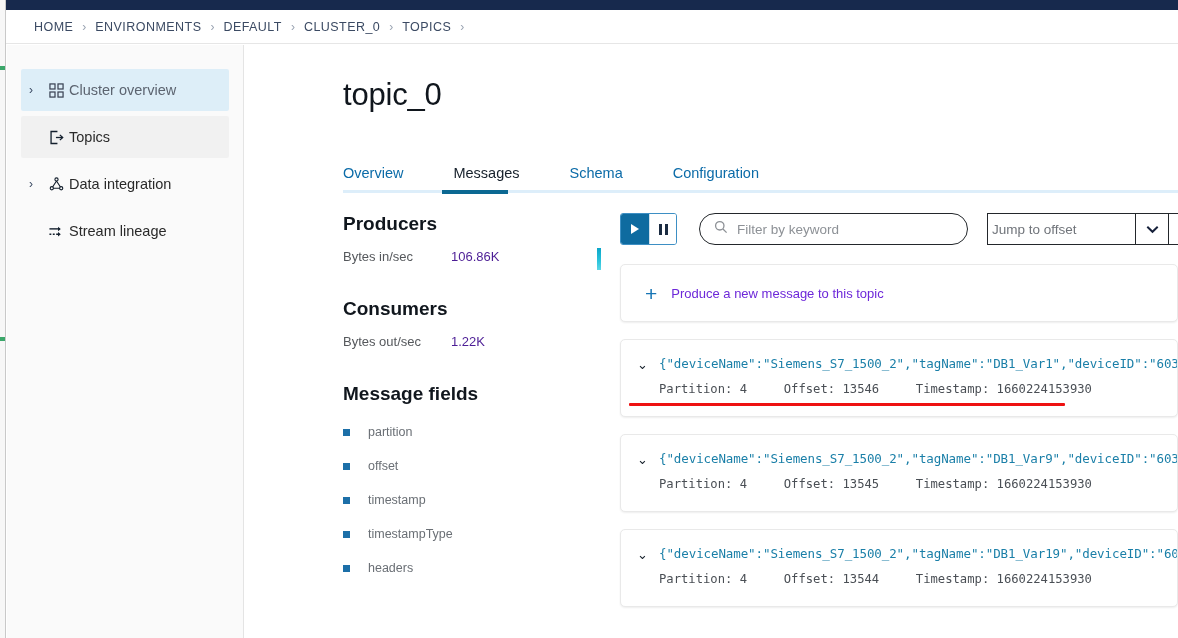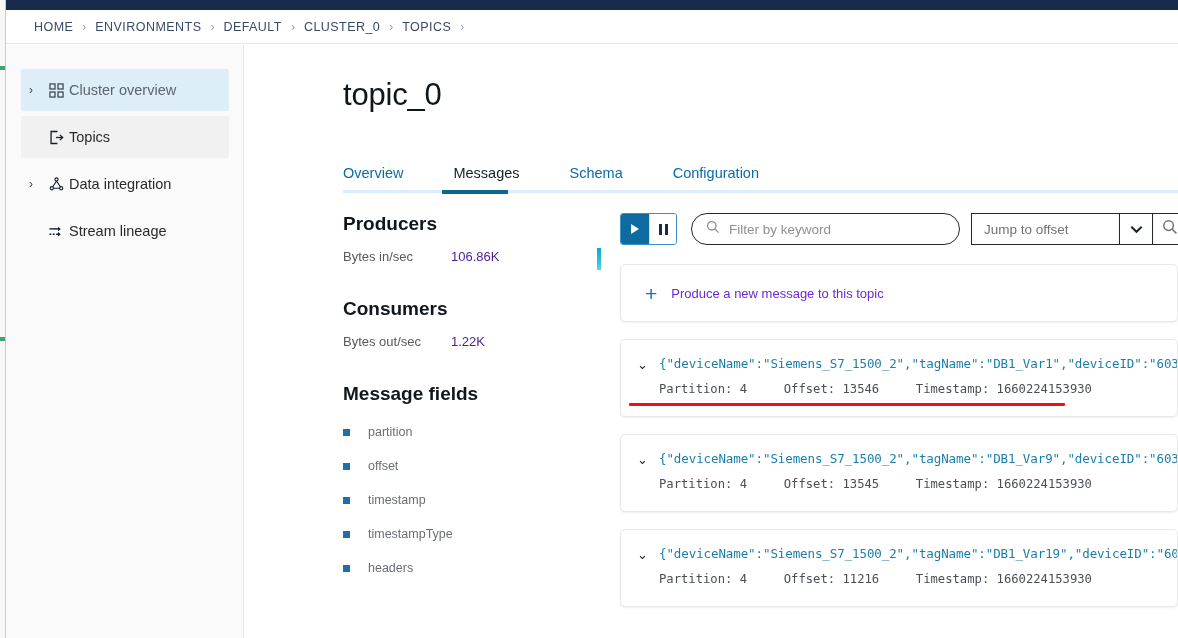--- a/index.html
+++ b/index.html
@@ -220,20 +220,21 @@
   .msgpanel {
     position: absolute;
     left: 375px; top: 168px;
     width: 558px;
     height: 425px;
   }
   .toolbar {
     display: flex;
     align-items: center;
     height: 32px;
+    gap: 8px;
   }
   .playgroup {
     display: flex;
     height: 32px;
     border: 1px solid #3d8fc4;
     border-radius: 3px;
     overflow: hidden;
     flex: 0 0 auto;
   }
   .btn-play {
@@ -280,21 +281,21 @@
     margin-left: 11px;
     height: 32px;
     flex: 0 0 auto;
   }
   .offset-input {
     width: 148px; height: 32px;
     border: 1px solid #23272b;
     border-right: 0;
     font-size: 13.5px;
     color: #3a3a3a;
-    padding-left: 12px;
+    padding-left: 4px;
     outline: 0;
     background: #fff;
     font-family: "Liberation Sans", sans-serif;
   }
   .offset-input::placeholder { color: #70747a; }
   .offset-caret {
     width: 34px; height: 32px;
     border: 1px solid #23272b;
     display: flex; align-items: center; justify-content: center;
     background: #fff;
@@ -598,21 +599,21 @@
       <div class="msg-card">
         <div class="msg-top">
           <span class="msg-chev">⌄</span>
           <span class="msg-json">{"deviceName":"Siemens_S7_1500_2","tagName":"DB1_Var19","deviceID":"60349D0D</span>
         </div>
         <div class="msg-meta">
           <span>Partition:</span>
           <span>4</span>
           <span class="meta-gap"></span>
           <span>Offset:</span>
-          <span>11216</span>
+          <span>13544</span>
           <span class="meta-gap"></span>
           <span>Timestamp:</span>
           <span>1660224153930</span>
         </div>
       </div>
 
     </div>
   </div>
 </div>
 

